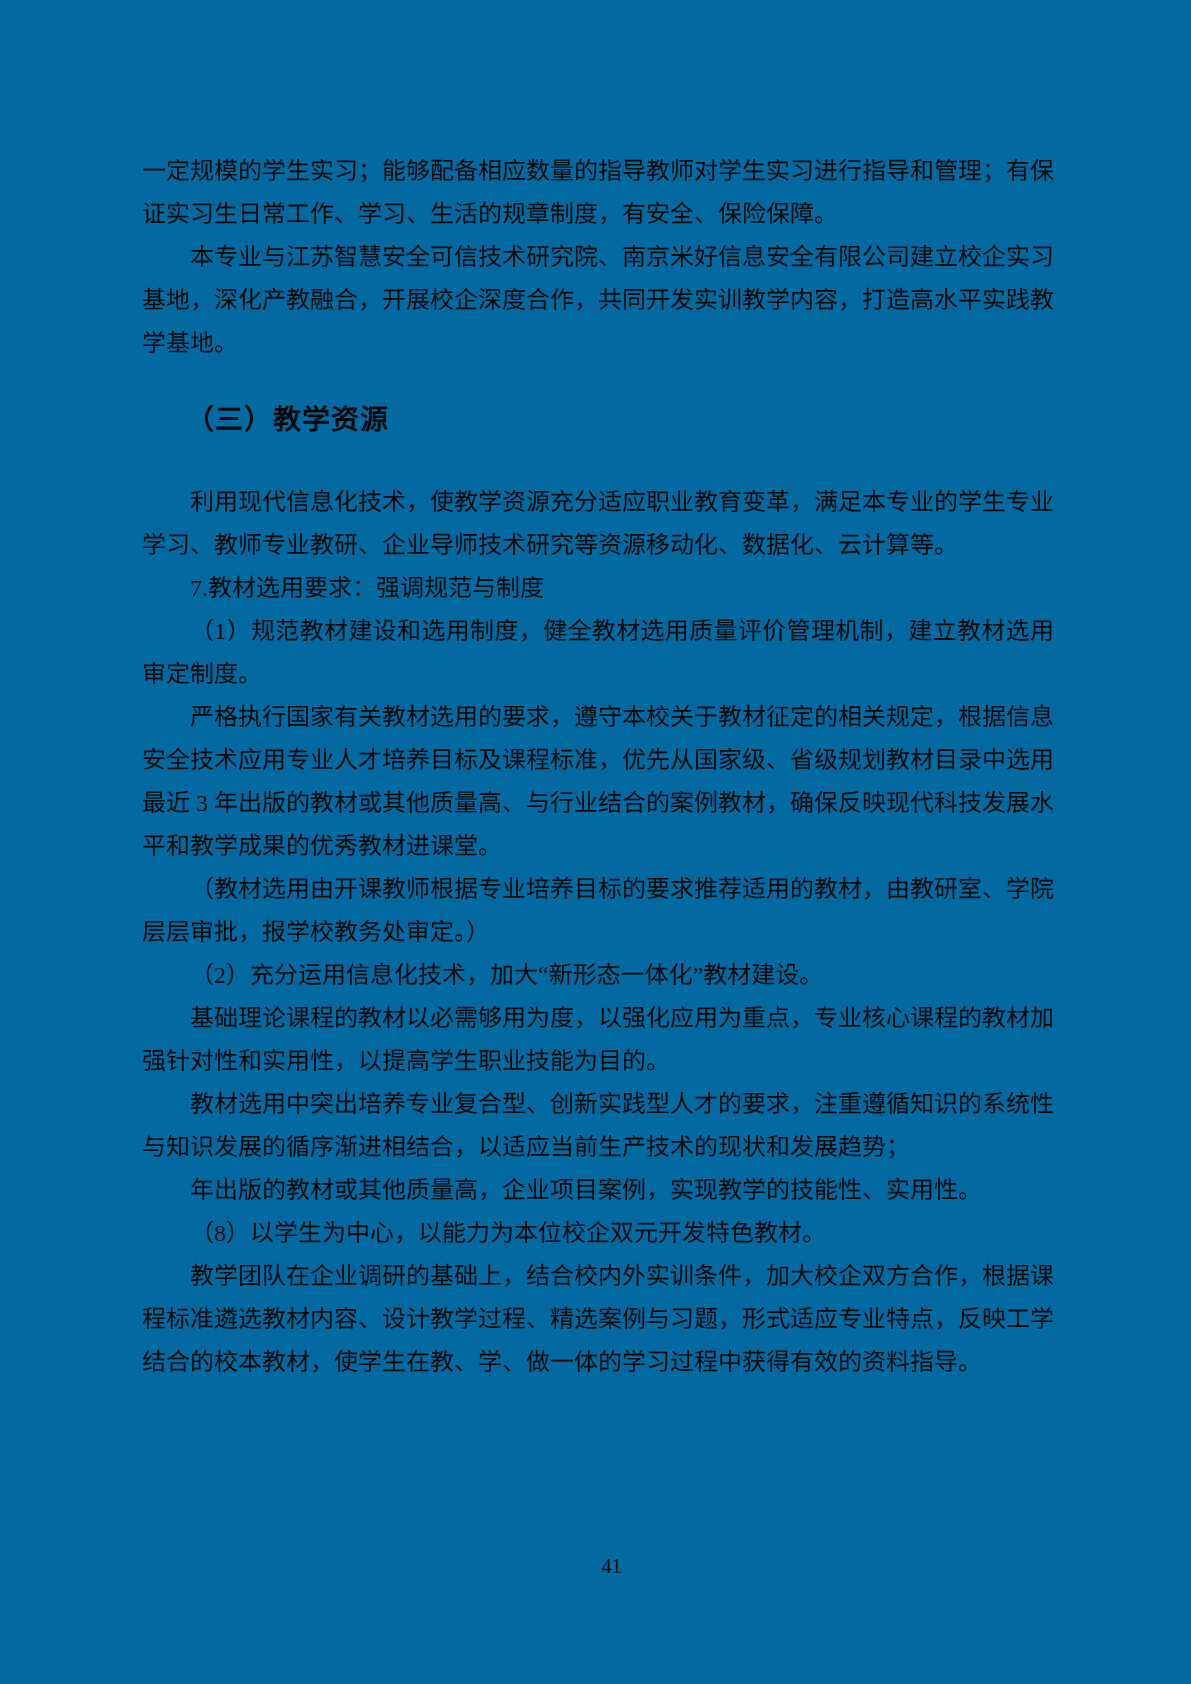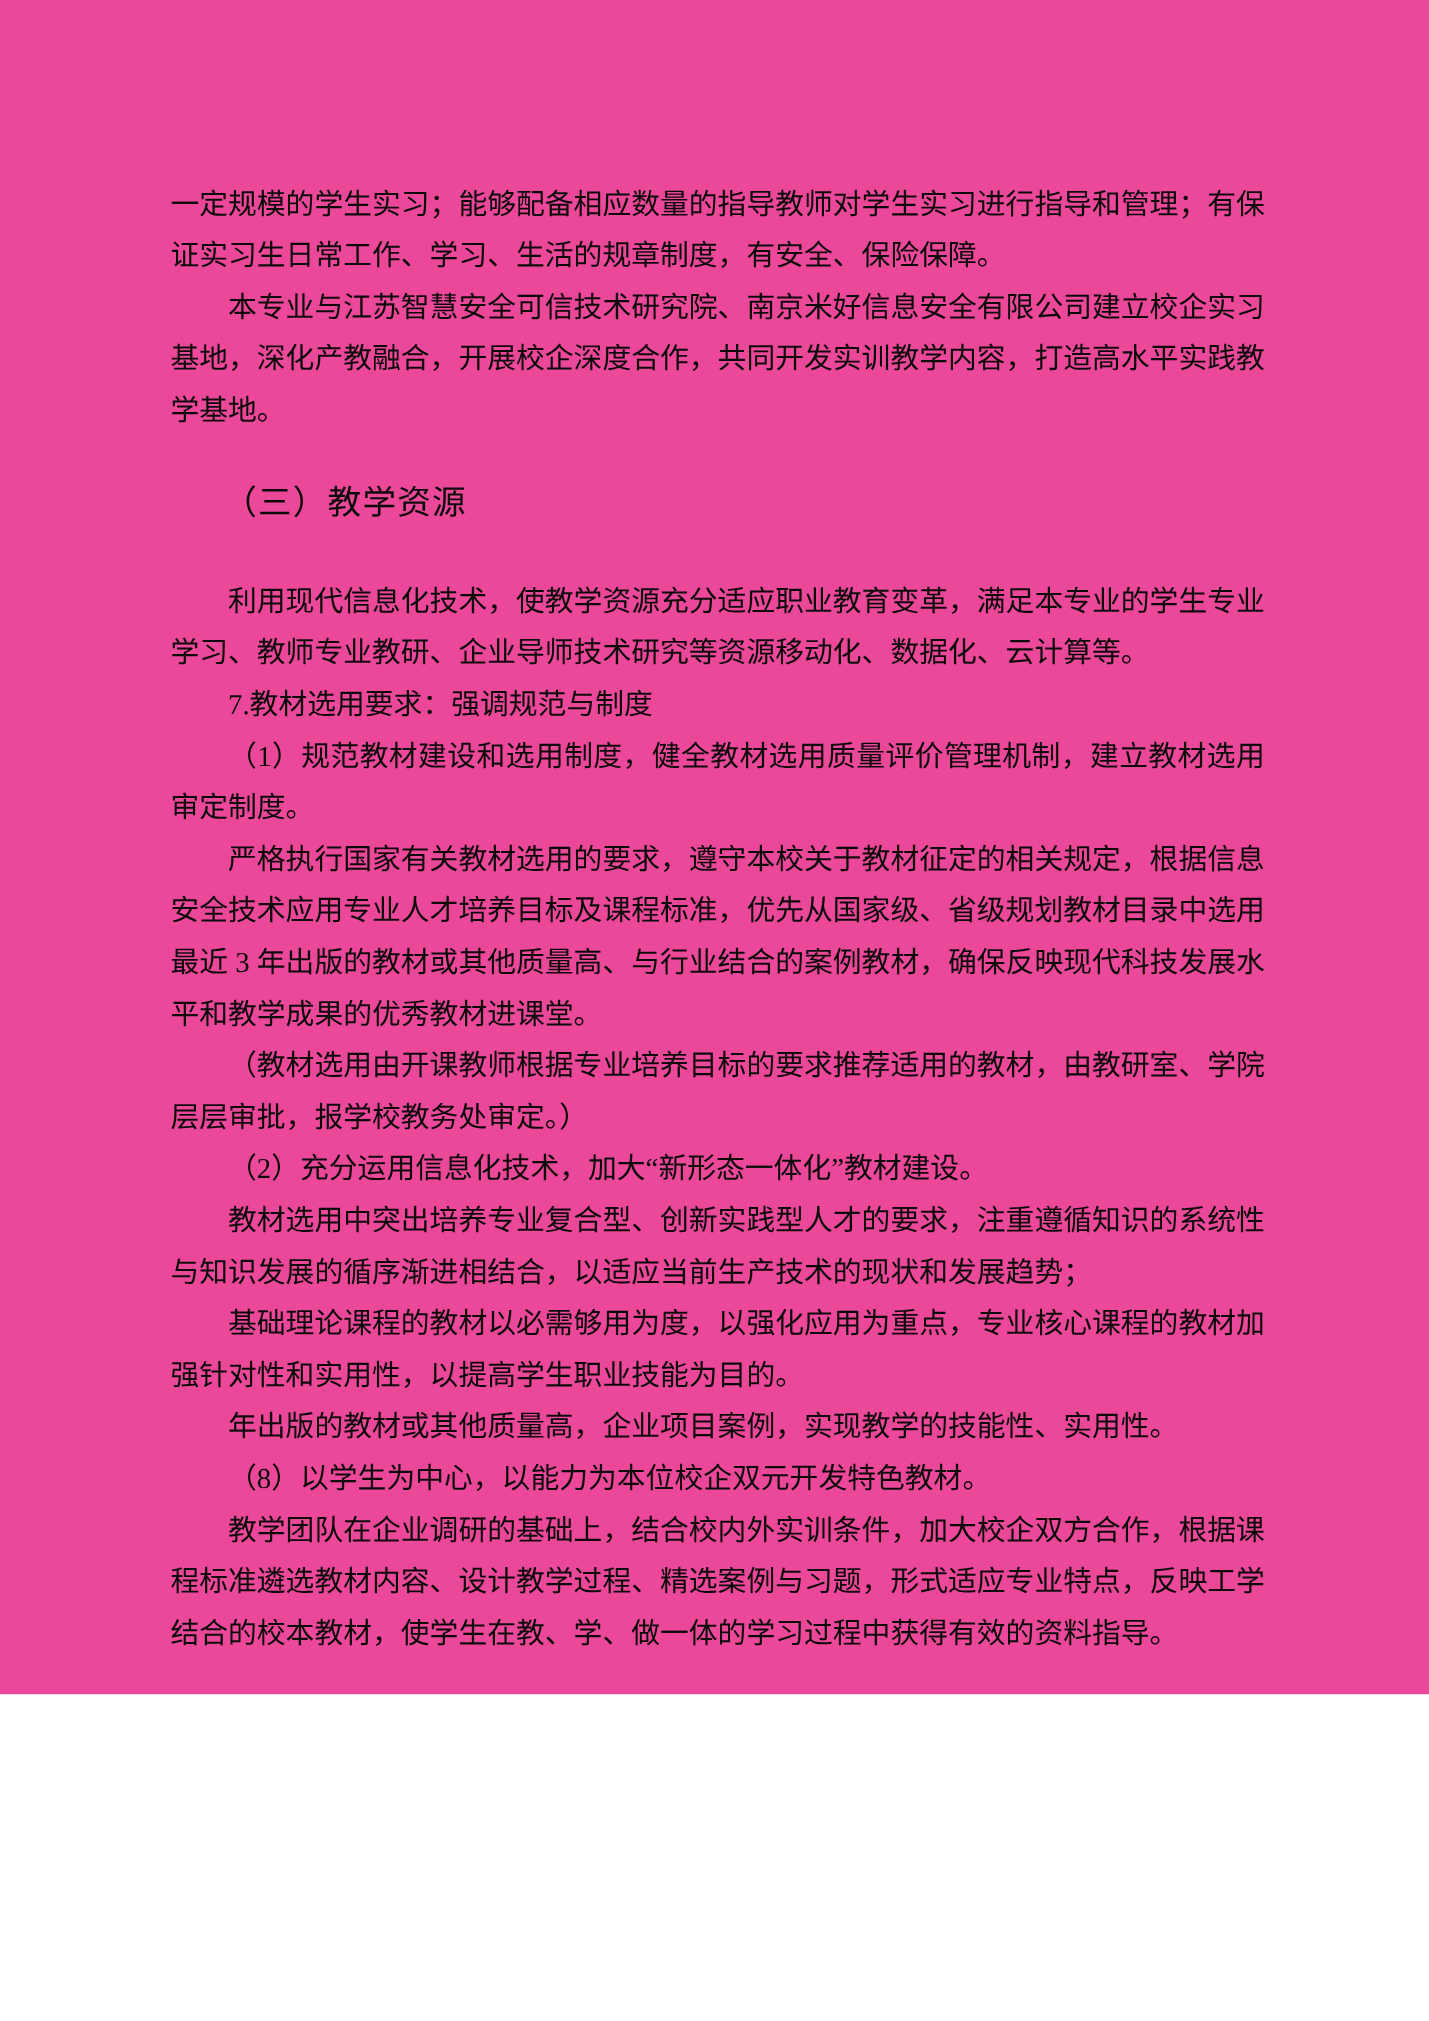--- a/index.html
+++ b/index.html
@@ -3,22 +3,22 @@
 <meta charset="utf-8">
 <style>
   html, body {
     margin: 0;
     padding: 0;
     background: #ffffff;
   }
   .doc-page {
     position: relative;
     width: 1191px;
-    height: 1412px;
-    background: #ec4899;
+    height: 1684px;
+    background: #0369a1;
     overflow: hidden;
     font-family: "Liberation Serif", "DejaVu Serif", serif;
     color: #0a0a0a;
   }
   .doc-content {
     position: absolute;
     left: 142px;
     top: 150px;
     width: 912px;
   }
@@ -31,21 +31,21 @@
     text-indent: 48px;
     word-break: break-all;
   }
   .para.no-indent {
     text-indent: 0;
   }
   .section-heading {
     margin: 32px 0 38px 0;
     font-size: 28px;
     line-height: 46px;
-    font-weight: normal;
+    font-weight: bold;
     text-indent: 44px;
     letter-spacing: 1px;
   }
   .page-number {
     position: absolute;
     top: 1552px;
     left: 16px;
     width: 100%;
     text-align: center;
     font-size: 20px;
@@ -62,22 +62,22 @@
     <p class="para">本专业与江苏智慧安全可信技术研究院、南京米好信息安全有限公司建立校企实习基地，深化产教融合，开展校企深度合作，共同开发实训教学内容，打造高水平实践教学基地。</p>
 
     <h2 class="section-heading">（三）教学资源</h2>
 
     <p class="para">利用现代信息化技术，使教学资源充分适应职业教育变革，满足本专业的学生专业学习、教师专业教研、企业导师技术研究等资源移动化、数据化、云计算等。</p>
     <p class="para">7.教材选用要求：强调规范与制度</p>
     <p class="para">（1）规范教材建设和选用制度，健全教材选用质量评价管理机制，建立教材选用审定制度。</p>
     <p class="para">严格执行国家有关教材选用的要求，遵守本校关于教材征定的相关规定，根据信息安全技术应用专业人才培养目标及课程标准，优先从国家级、省级规划教材目录中选用最近 3 年出版的教材或其他质量高、与行业结合的案例教材，确保反映现代科技发展水平和教学成果的优秀教材进课堂。</p>
     <p class="para">（教材选用由开课教师根据专业培养目标的要求推荐适用的教材，由教研室、学院层层审批，报学校教务处审定。）</p>
     <p class="para">（2）充分运用信息化技术，加大“新形态一体化”教材建设。</p>
+    <p class="para">基础理论课程的教材以必需够用为度，以强化应用为重点，专业核心课程的教材加强针对性和实用性，以提高学生职业技能为目的。</p>
     <p class="para">教材选用中突出培养专业复合型、创新实践型人才的要求，注重遵循知识的系统性与知识发展的循序渐进相结合，以适应当前生产技术的现状和发展趋势；</p>
-    <p class="para">基础理论课程的教材以必需够用为度，以强化应用为重点，专业核心课程的教材加强针对性和实用性，以提高学生职业技能为目的。</p>
     <p class="para">年出版的教材或其他质量高，企业项目案例，实现教学的技能性、实用性。</p>
     <p class="para">（8）以学生为中心，以能力为本位校企双元开发特色教材。</p>
     <p class="para">教学团队在企业调研的基础上，结合校内外实训条件，加大校企双方合作，根据课程标准遴选教材内容、设计教学过程、精选案例与习题，形式适应专业特点，反映工学结合的校本教材，使学生在教、学、做一体的学习过程中获得有效的资料指导。</p>
 
   </div>
 
   <div class="page-number">41</div>
 </div>
 
 </body></html>

